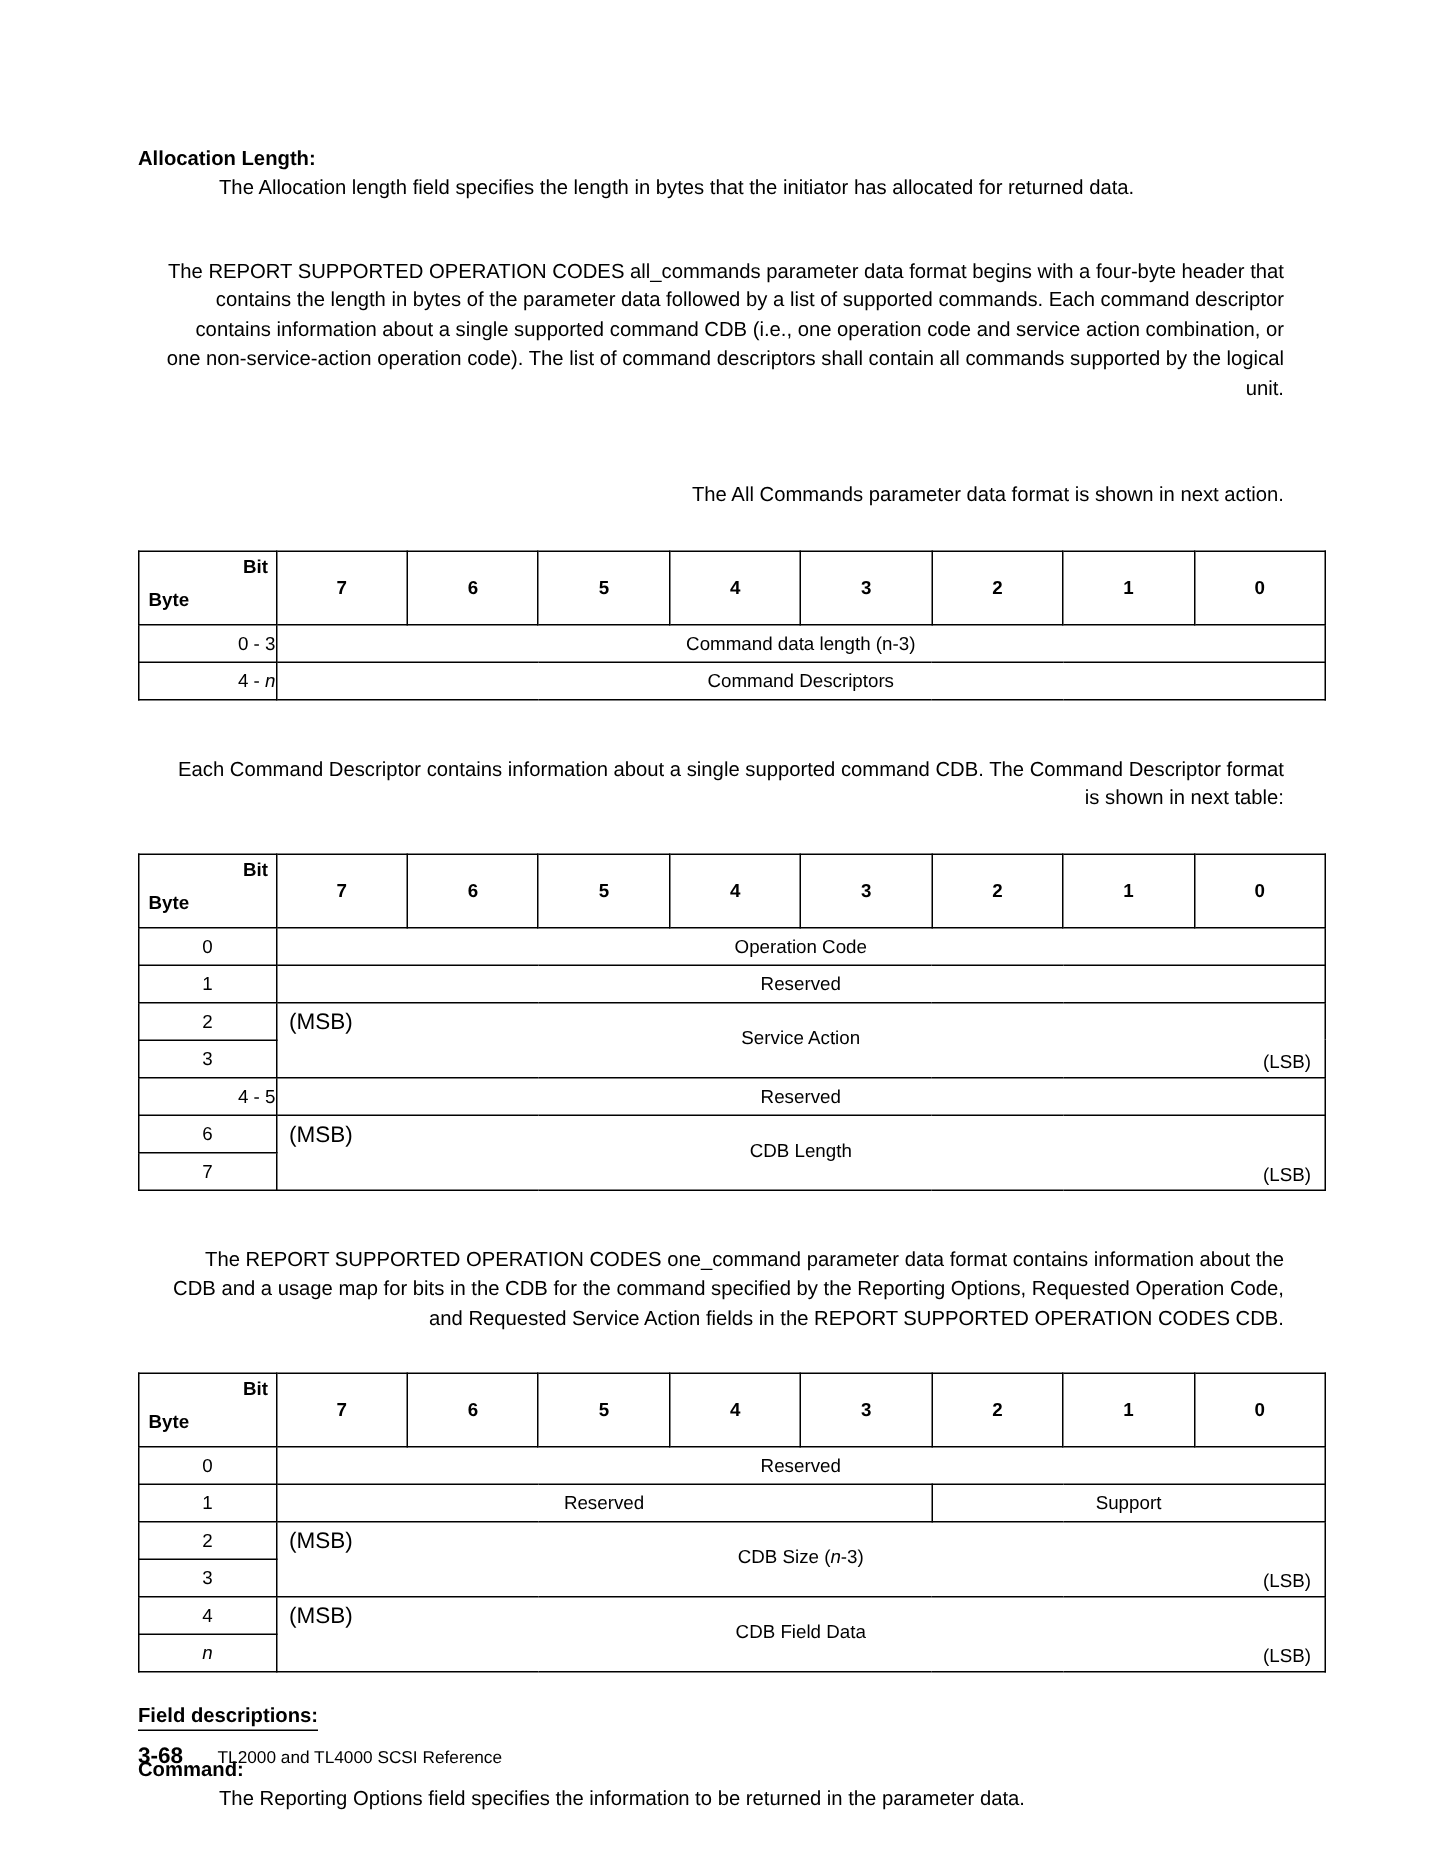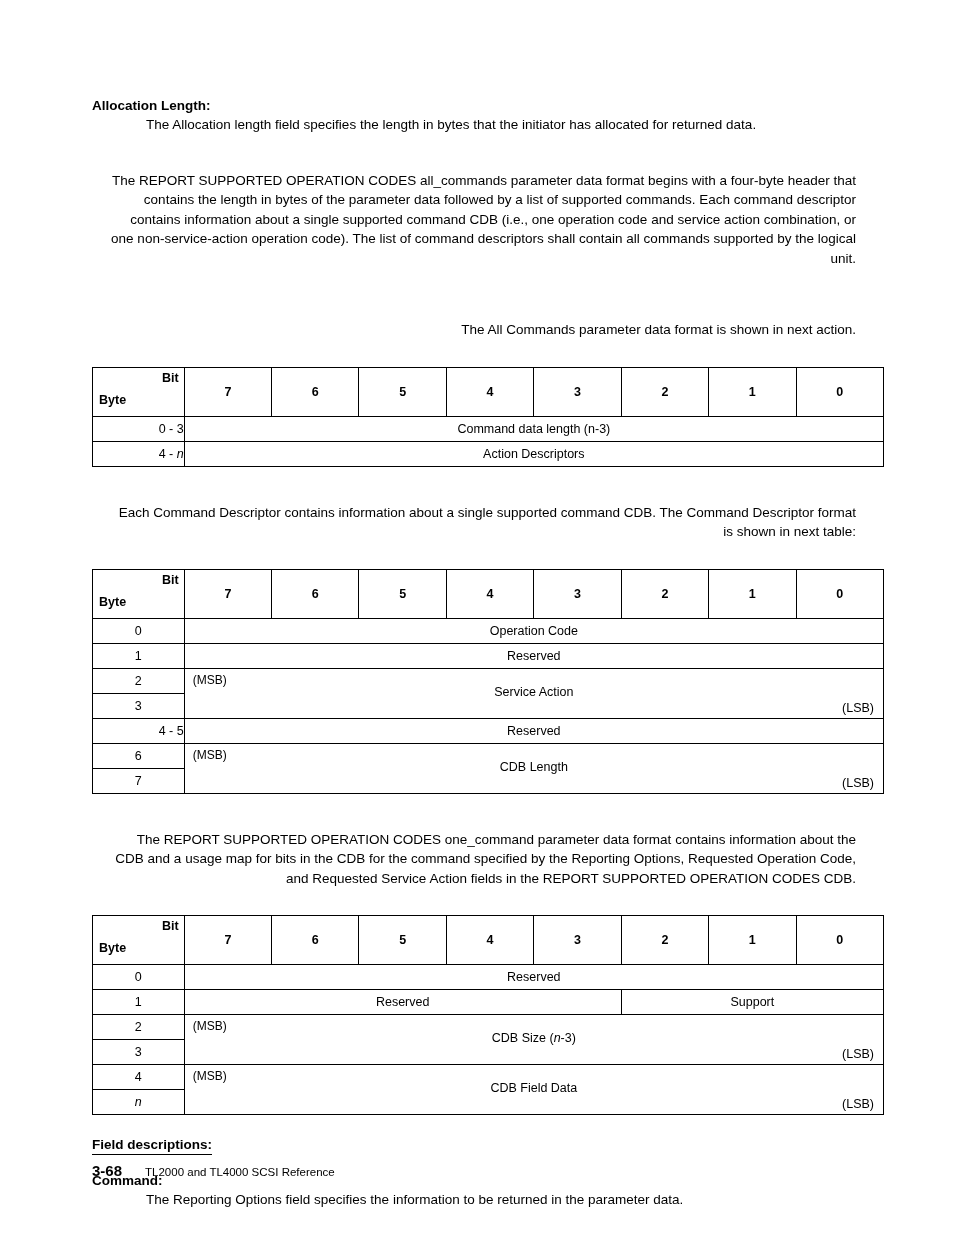--- a/index.html
+++ b/index.html
@@ -126,21 +126,21 @@
   }
   .msblsb-inner {
     position: relative;
     height: 49px;
     width: 100%;
   }
   .msb {
     position: absolute;
     left: 8px;
     top: 4px;
-    font-size: 12px;
+    font-size: 15px;
   }
   .lsb {
     position: absolute;
     right: 9px;
     bottom: 3px;
     font-size: 12.5px;
   }
   .midlbl {
     position: absolute;
     left: 0;
@@ -229,21 +229,21 @@
           <td class="bitnum">0</td>
         </tr>
         <tr>
           <td class="bytelbl lft">0 - 3</td>
           <td class="datacell" colspan="8">Command data length (n-3)</td>
         </tr>
         <tr>
           <td class="bytelbl lft">
             <span>4 - </span><span class="ital">n</span>
           </td>
-          <td class="datacell" colspan="8">Action Descriptors</td>
+          <td class="datacell" colspan="8">Command Descriptors</td>
         </tr>
       </tbody>
     </table>
 
     <div class="gap-lg"></div>
 
     <p class="para">Each Command Descriptor contains information about a single supported command CDB. The Command Descriptor format is shown in next table:</p>
 
     <div class="gap-sm"></div>
 

